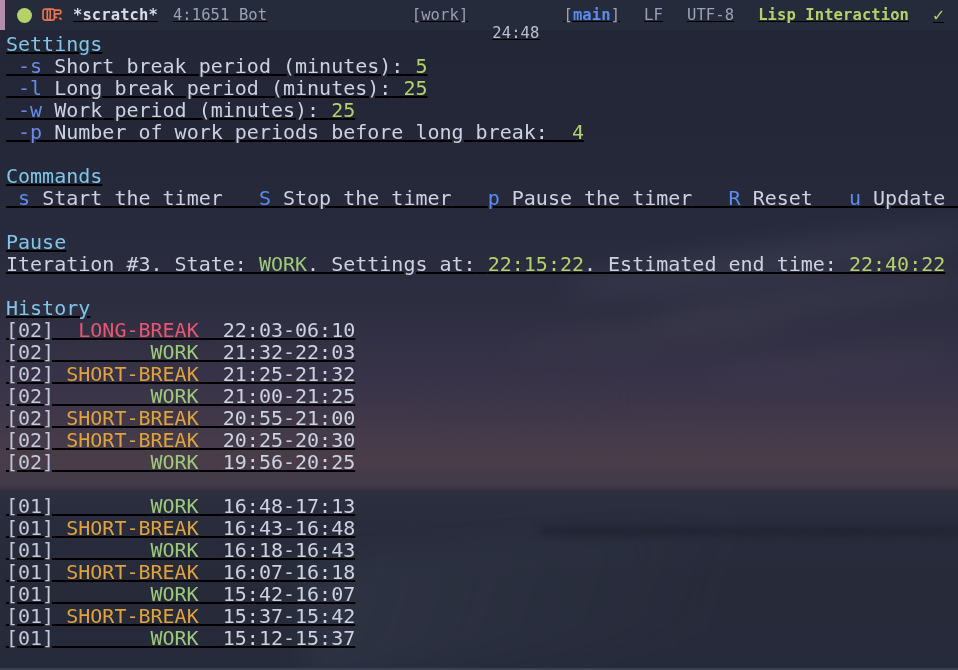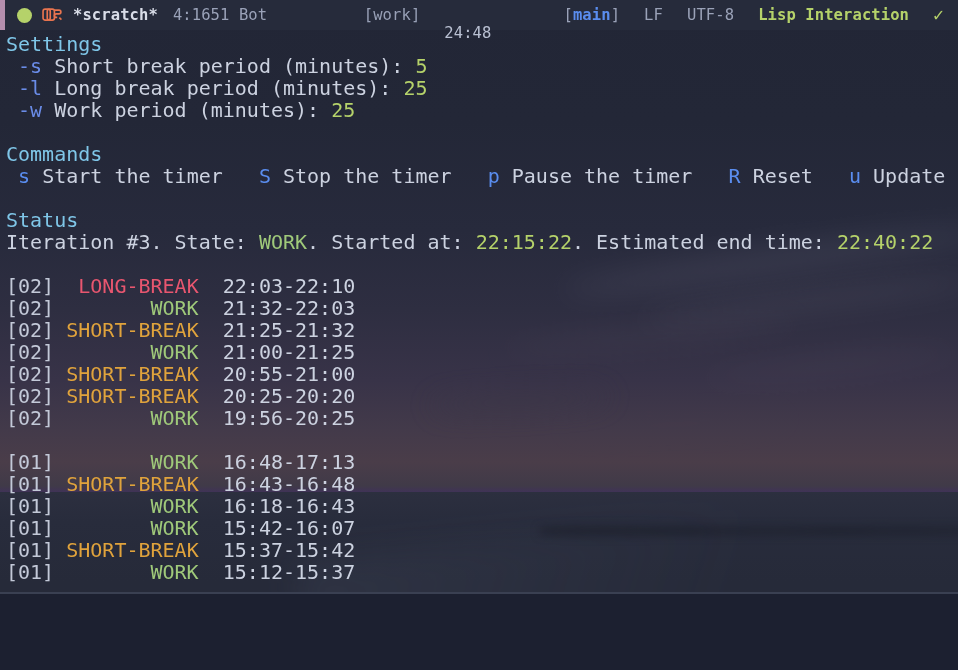--- a/index.html
+++ b/index.html
@@ -12,23 +12,24 @@
     height: 670px;
     overflow: hidden;
     font-family: "DejaVu Sans Mono", "Liberation Mono", monospace;
     -webkit-font-smoothing: antialiased;
   }
 
   
   #frame {
     position: relative;
     width: 958px;
-    height: 594px;
+    height: 670px;
     overflow: hidden;
-    background: #4c1d95;
+    background: #000000;
+    text-decoration: underline;
   }
 
   
   #wallpaper {
     position: absolute;
     inset: 0;
     z-index: 0;
   }
   .wp-sky {
     position: absolute;
@@ -135,21 +136,21 @@
   .ml-right {
     margin-left: auto;
     display: flex;
     align-items: center;
     gap: 24px;
     padding-right: 14px;
     color: #9aa2b8;
   }
   .ml-work   { color: #98a0b6; }
   .ml-timer  { color: #b9c0d2; margin-top: 36px; }
-  .ml-branch { color: #9aa2b8; margin-left: 48px; }
+  .ml-branch { color: #9aa2b8; }
   .ml-branch b { color: #5a8def; }
   .ml-eol, .ml-enc { color: #9aa2b8; }
   .ml-mode {
     color: #b5d26a;
     font-weight: bold;
   }
   .ml-check {
     color: #b5d26a;
     font-size: 18px;
     line-height: 1;
@@ -240,48 +241,51 @@
     </div>
   </div>
 
   <div id="buffer">
 
     <div class="line"><span class="sec">Settings</span></div>
 
     <div class="line"> <span class="flag">-s</span> <span class="label">Short break period (minutes):</span> <span class="num">5</span></div>
     <div class="line"> <span class="flag">-l</span> <span class="label">Long break period (minutes):</span> <span class="num">25</span></div>
     <div class="line"> <span class="flag">-w</span> <span class="label">Work period (minutes):</span> <span class="num">25</span></div>
+    <div class="line"> <span class="flag">-p</span> <span class="label">Number of work periods before long break:</span>  <span class="num">4</span></div>
 
     <div class="blank"></div>
 
     <div class="line"><span class="sec">Commands</span></div>
 
     <div class="line"> <span class="key">s</span> <span class="cmd">Start the timer</span>   <span class="key">S</span> <span class="cmd">Stop the timer</span>   <span class="key">p</span> <span class="cmd">Pause the timer</span>   <span class="key">R</span> <span class="cmd">Reset</span>   <span class="key">u</span> <span class="cmd">Update</span>   <span class="key">q</span> <span class="cmd">Quit</span></div>
 
     <div class="blank"></div>
 
-    <div class="line"><span class="sec">Status</span></div>
-
-    <div class="line"><span class="plain">Iteration #3. State:</span> <span class="state-work-inline">WORK</span><span class="plain">. Started at:</span> <span class="time">22:15:22</span><span class="plain">. Estimated end time:</span> <span class="time">22:40:22</span></div>
+    <div class="line"><span class="sec">Pause</span></div>
+
+    <div class="line"><span class="plain">Iteration #3. State:</span> <span class="state-work-inline">WORK</span><span class="plain">. Settings at:</span> <span class="time">22:15:22</span><span class="plain">. Estimated end time:</span> <span class="time">22:40:22</span></div>
 
     <div class="blank"></div>
 
+    <div class="line"><span class="sec">History</span></div>
 
     <div id="history-rows">
-        <div class="line"><span class="iter">[02]</span>  <span class="k-long">LONG-BREAK</span>  <span class="range">22:03-22:10</span></div>
+        <div class="line"><span class="iter">[02]</span>  <span class="k-long">LONG-BREAK</span>  <span class="range">22:03-06:10</span></div>
         <div class="line"><span class="iter">[02]</span>        <span class="k-work">WORK</span>  <span class="range">21:32-22:03</span></div>
         <div class="line"><span class="iter">[02]</span> <span class="k-short">SHORT-BREAK</span>  <span class="range">21:25-21:32</span></div>
         <div class="line"><span class="iter">[02]</span>        <span class="k-work">WORK</span>  <span class="range">21:00-21:25</span></div>
         <div class="line"><span class="iter">[02]</span> <span class="k-short">SHORT-BREAK</span>  <span class="range">20:55-21:00</span></div>
-        <div class="line"><span class="iter">[02]</span> <span class="k-short">SHORT-BREAK</span>  <span class="range">20:25-20:20</span></div>
+        <div class="line"><span class="iter">[02]</span> <span class="k-short">SHORT-BREAK</span>  <span class="range">20:25-20:30</span></div>
         <div class="line"><span class="iter">[02]</span>        <span class="k-work">WORK</span>  <span class="range">19:56-20:25</span></div>
         <div class="blank"></div>
         <div class="line"><span class="iter">[01]</span>        <span class="k-work">WORK</span>  <span class="range">16:48-17:13</span></div>
         <div class="line"><span class="iter">[01]</span> <span class="k-short">SHORT-BREAK</span>  <span class="range">16:43-16:48</span></div>
         <div class="line"><span class="iter">[01]</span>        <span class="k-work">WORK</span>  <span class="range">16:18-16:43</span></div>
+        <div class="line"><span class="iter">[01]</span> <span class="k-short">SHORT-BREAK</span>  <span class="range">16:07-16:18</span></div>
         <div class="line"><span class="iter">[01]</span>        <span class="k-work">WORK</span>  <span class="range">15:42-16:07</span></div>
         <div class="line"><span class="iter">[01]</span> <span class="k-short">SHORT-BREAK</span>  <span class="range">15:37-15:42</span></div>
         <div class="line"><span class="iter">[01]</span>        <span class="k-work">WORK</span>  <span class="range">15:12-15:37</span></div>
       </div>
 
   </div>
 
   <div id="bottom-rule"></div>
 </div>
 

